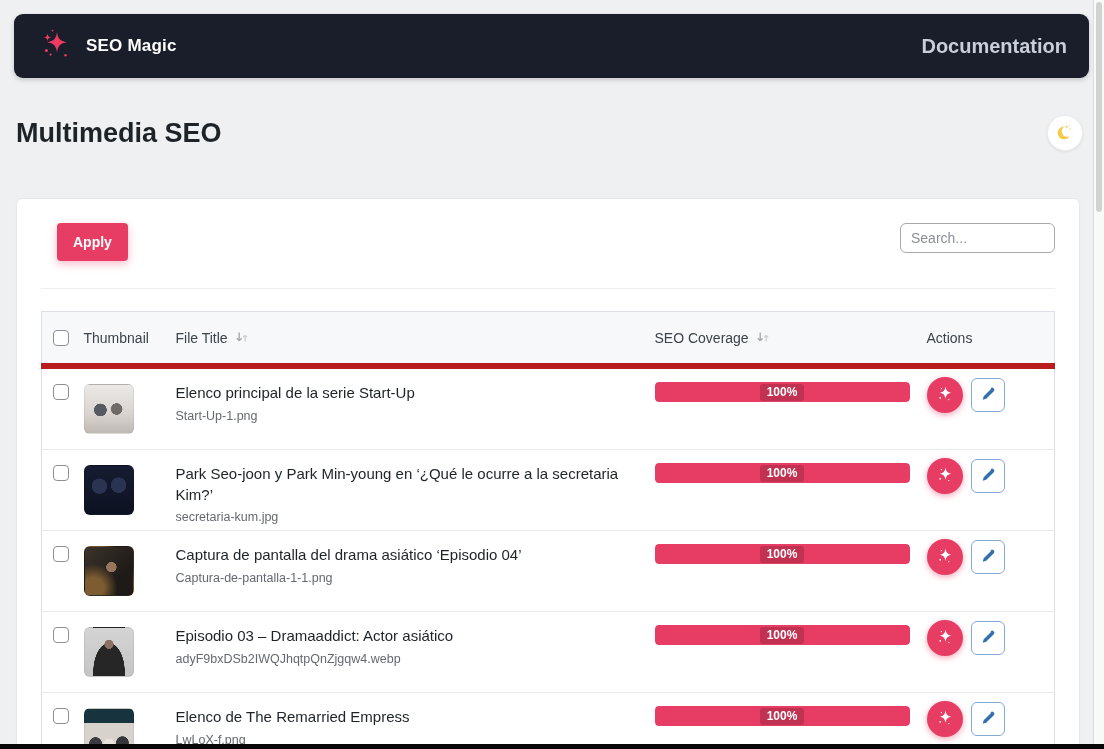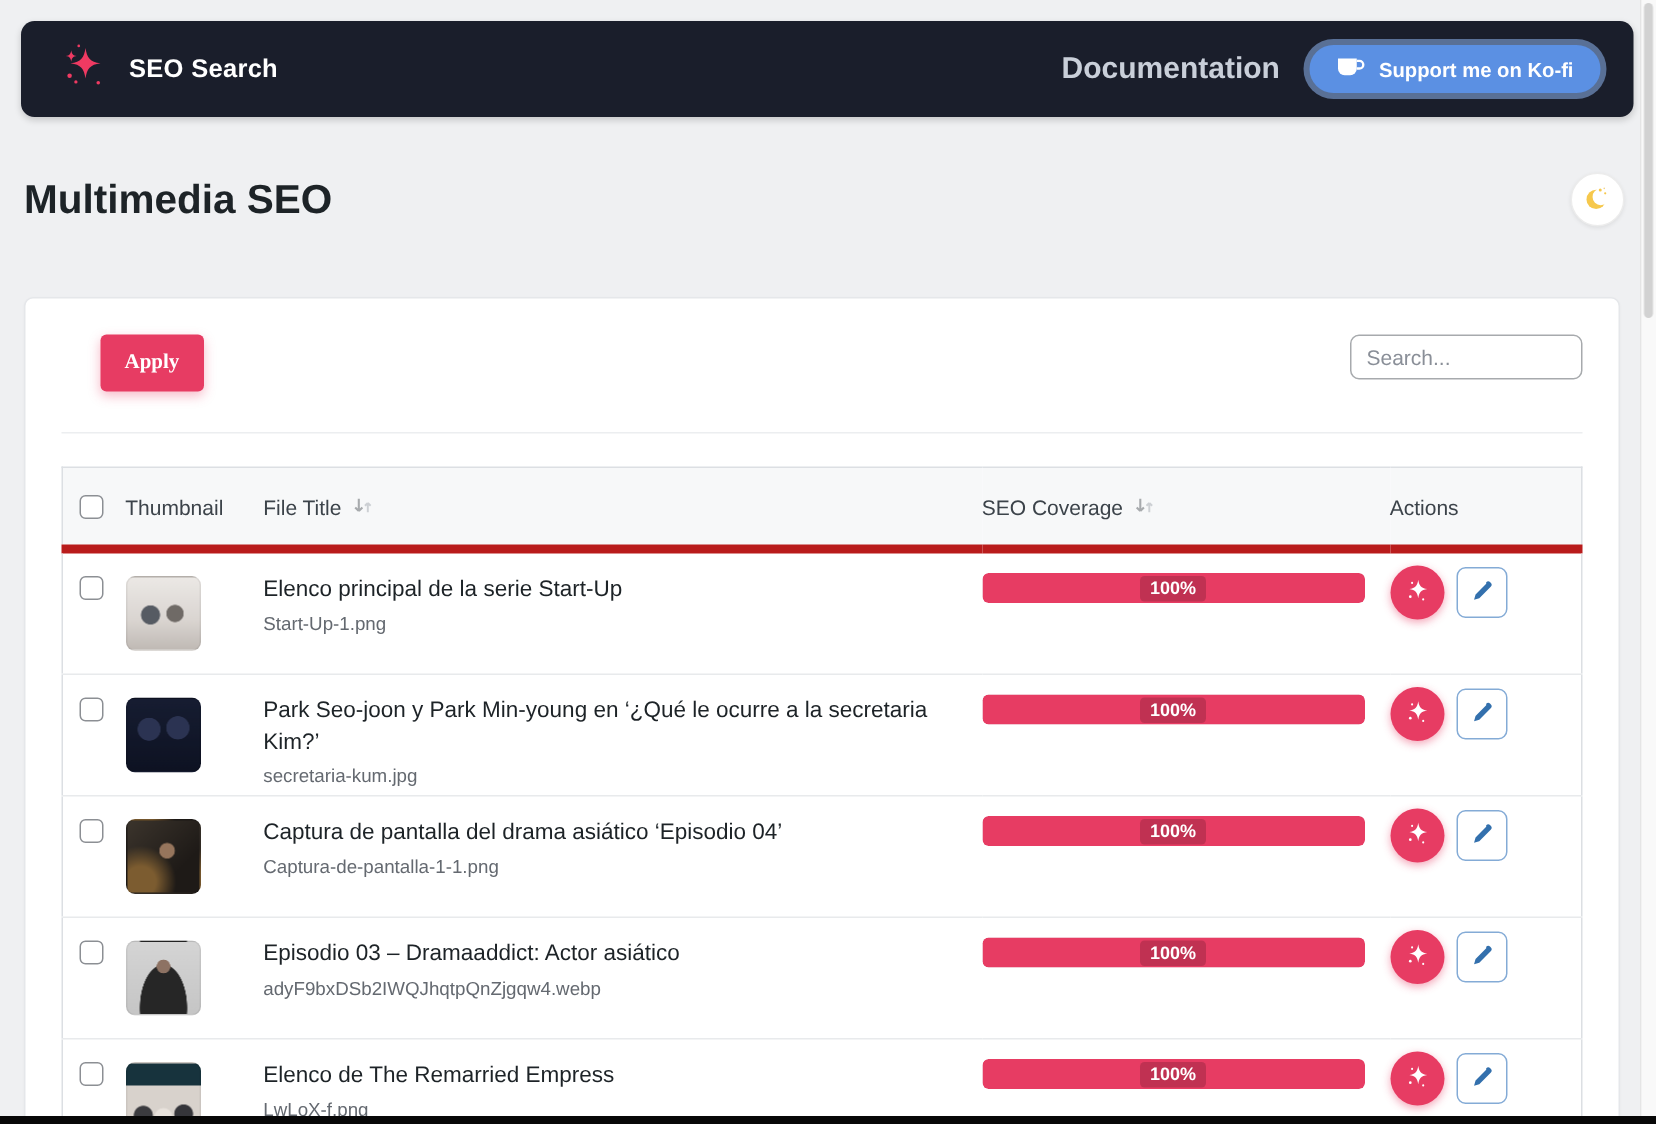--- a/index.html
+++ b/index.html
@@ -65,23 +65,23 @@
   .bulk-select {
     width:170px; height:30px;
     font-family:inherit; font-size:14px; color:#2c3338;
     border:1px solid #8c8f94; border-radius:4px;
     padding:0 26px 0 9px;
     background:#fff; appearance:none; -webkit-appearance:none;
     cursor:pointer;
   }
   .select-chevron { position:absolute; right:9px; top:9px; pointer-events:none; }
   .apply-btn {
-    margin-left:26px;
+    margin-left:16px;
     background:var(--accent,#e73c63);
-    color:#fff; font-weight:bold; font-size:14px; font-family:Liberation Serif, serif;
+    color:#fff; font-weight:bold; font-size:14px; font-family:Liberation Sans, sans-serif;
     border:none; border-radius:4px;
     height:38px; padding:0 16px;
     cursor:pointer;
     box-shadow:0 3px 8px rgba(231,60,99,.35);
   }
   .search-input {
     margin-left:auto;
     width:155px; height:30px;
     border:1px solid #a7aaad; border-radius:6px;
     font-family:inherit; font-size:14px; color:#2c3338;
@@ -185,33 +185,24 @@
       <span>
         <svg width="36" height="36" viewBox="0 0 36 36">
           <path d="M19 6c.9 6.4 3 9.3 10 10.2-7 .9-9.1 3.8-10 10.2-.9-6.4-3-9.3-10-10.2 7-.9 9.1-3.8 10-10.2z" fill="#ef3a62"></path>
           <path d="M9.5 7.5c.35 2.4 1.1 3.5 3.6 3.85-2.5.35-3.25 1.45-3.6 3.85-.35-2.4-1.1-3.5-3.6-3.85 2.5-.35 3.25-1.45 3.6-3.85z" fill="#ef3a62"></path>
           <circle cx="8.4" cy="24.5" r="1.5" fill="#ef3a62"></circle>
           <circle cx="12.6" cy="28.6" r="1.1" fill="#ef3a62"></circle>
           <circle cx="27.5" cy="29.2" r="1.2" fill="#ef3a62"></circle>
           <circle cx="14.5" cy="4.6" r="0.9" fill="#ef3a62"></circle>
         </svg>
       </span>
-      <span class="brand-name">SEO Search</span>
+      <span class="brand-name">SEO Magic</span>
     </div>
     <div class="nav-right">
       <a class="doc-link">Documentation</a>
-      <button class="kofi-btn">
-        <span>
-          <svg width="19" height="14" viewBox="0 0 19 14">
-            <path d="M1 1h12.5v6.8a4.4 4.4 0 0 1-4.4 4.4H5.4A4.4 4.4 0 0 1 1 7.8V1z" fill="#fff"></path>
-            <path d="M13.5 2.6h1.8a2.55 2.55 0 1 1 0 5.1h-1.8" fill="none" stroke="#fff" stroke-width="1.6"></path>
-          </svg>
-        </span>
-        <span>Support me on Ko-fi</span>
-      </button>
     </div>
   </div>
 
   <div class="page-head">
     <h1 class="page-title">Multimedia SEO</h1>
     <button class="mode-toggle">
       <span>
         <svg width="22" height="22" viewBox="0 0 24 24">
           <circle cx="11" cy="13" r="7" fill="#f6c84c"></circle>
           <circle cx="14.4" cy="11.2" r="6" fill="#ffffff"></circle>

